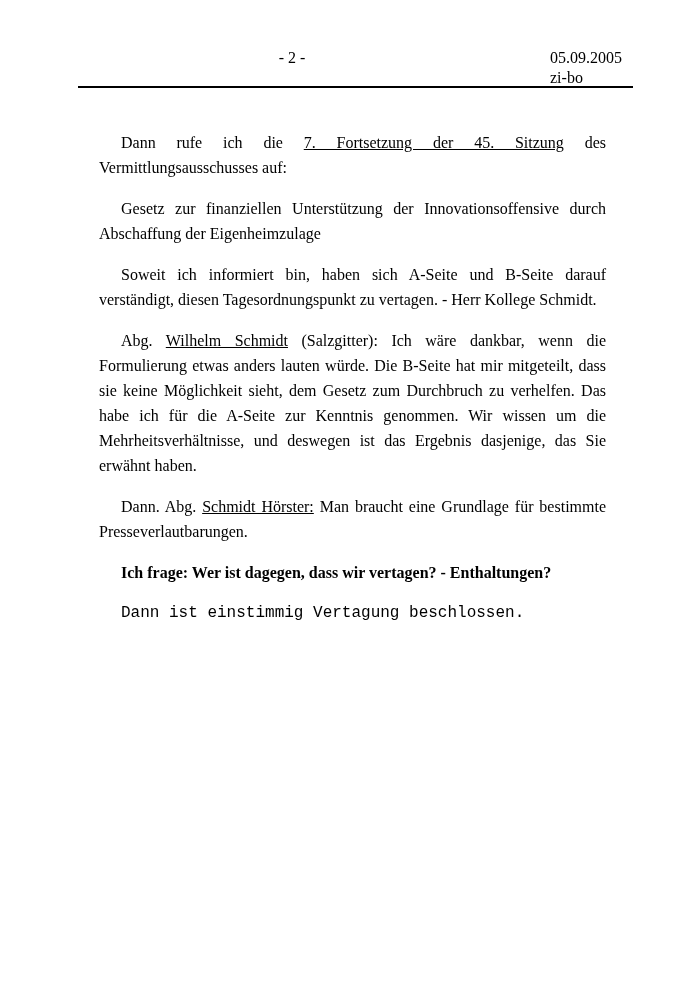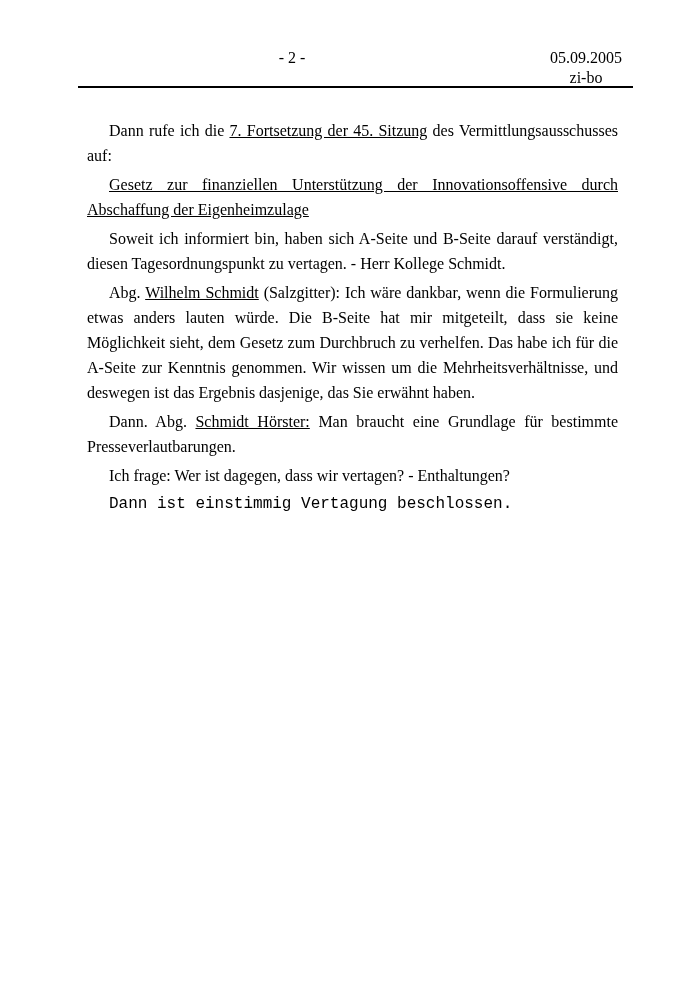--- a/index.html
+++ b/index.html
@@ -23,53 +23,52 @@
     top: 48px;
     left: 0;
     width: 584px;
     text-align: center;
     line-height: 20px;
   }
   .header-right {
     position: absolute;
     top: 48px;
     right: 78px;
-    text-align: center;
+    text-align: left;
     line-height: 20px;
   }
   .header-rule {
     position: absolute;
     top: 86px;
     left: 78px;
     width: 555px;
     height: 2px;
     background: #000000;
   }
   
   .doc-body {
     position: absolute;
     top: 114px;
     left: 83px;
     right: 78px;
   }
   .doc-body p {
-    margin: 4px;
+    margin: 16px;
     line-height: 25px;
     text-align: justify;
     text-indent: 22px;
   }
   .p-law {
     margin: 32px 0 0 77px;
     text-indent: 0;
-    text-decoration: underline;
   }
   .p-soweit    { margin-top: 54px; }
   .p-schmidt   { margin-top: 25px; }
   .p-hoerster  { margin-top: 18px; }
-  .p-frage     { margin-top: 2px; }
+  .p-frage     { margin-top: 2px; font-weight: bold; }
   .p-beschluss { margin-top: 5px; font-family: Liberation Mono, monospace; }
   .u { text-decoration: underline; }
 </style>
 </head>
 <body>
 
 <div class="page">
 
   <div class="page-number">- 2 -</div>
   <div class="header-right">

